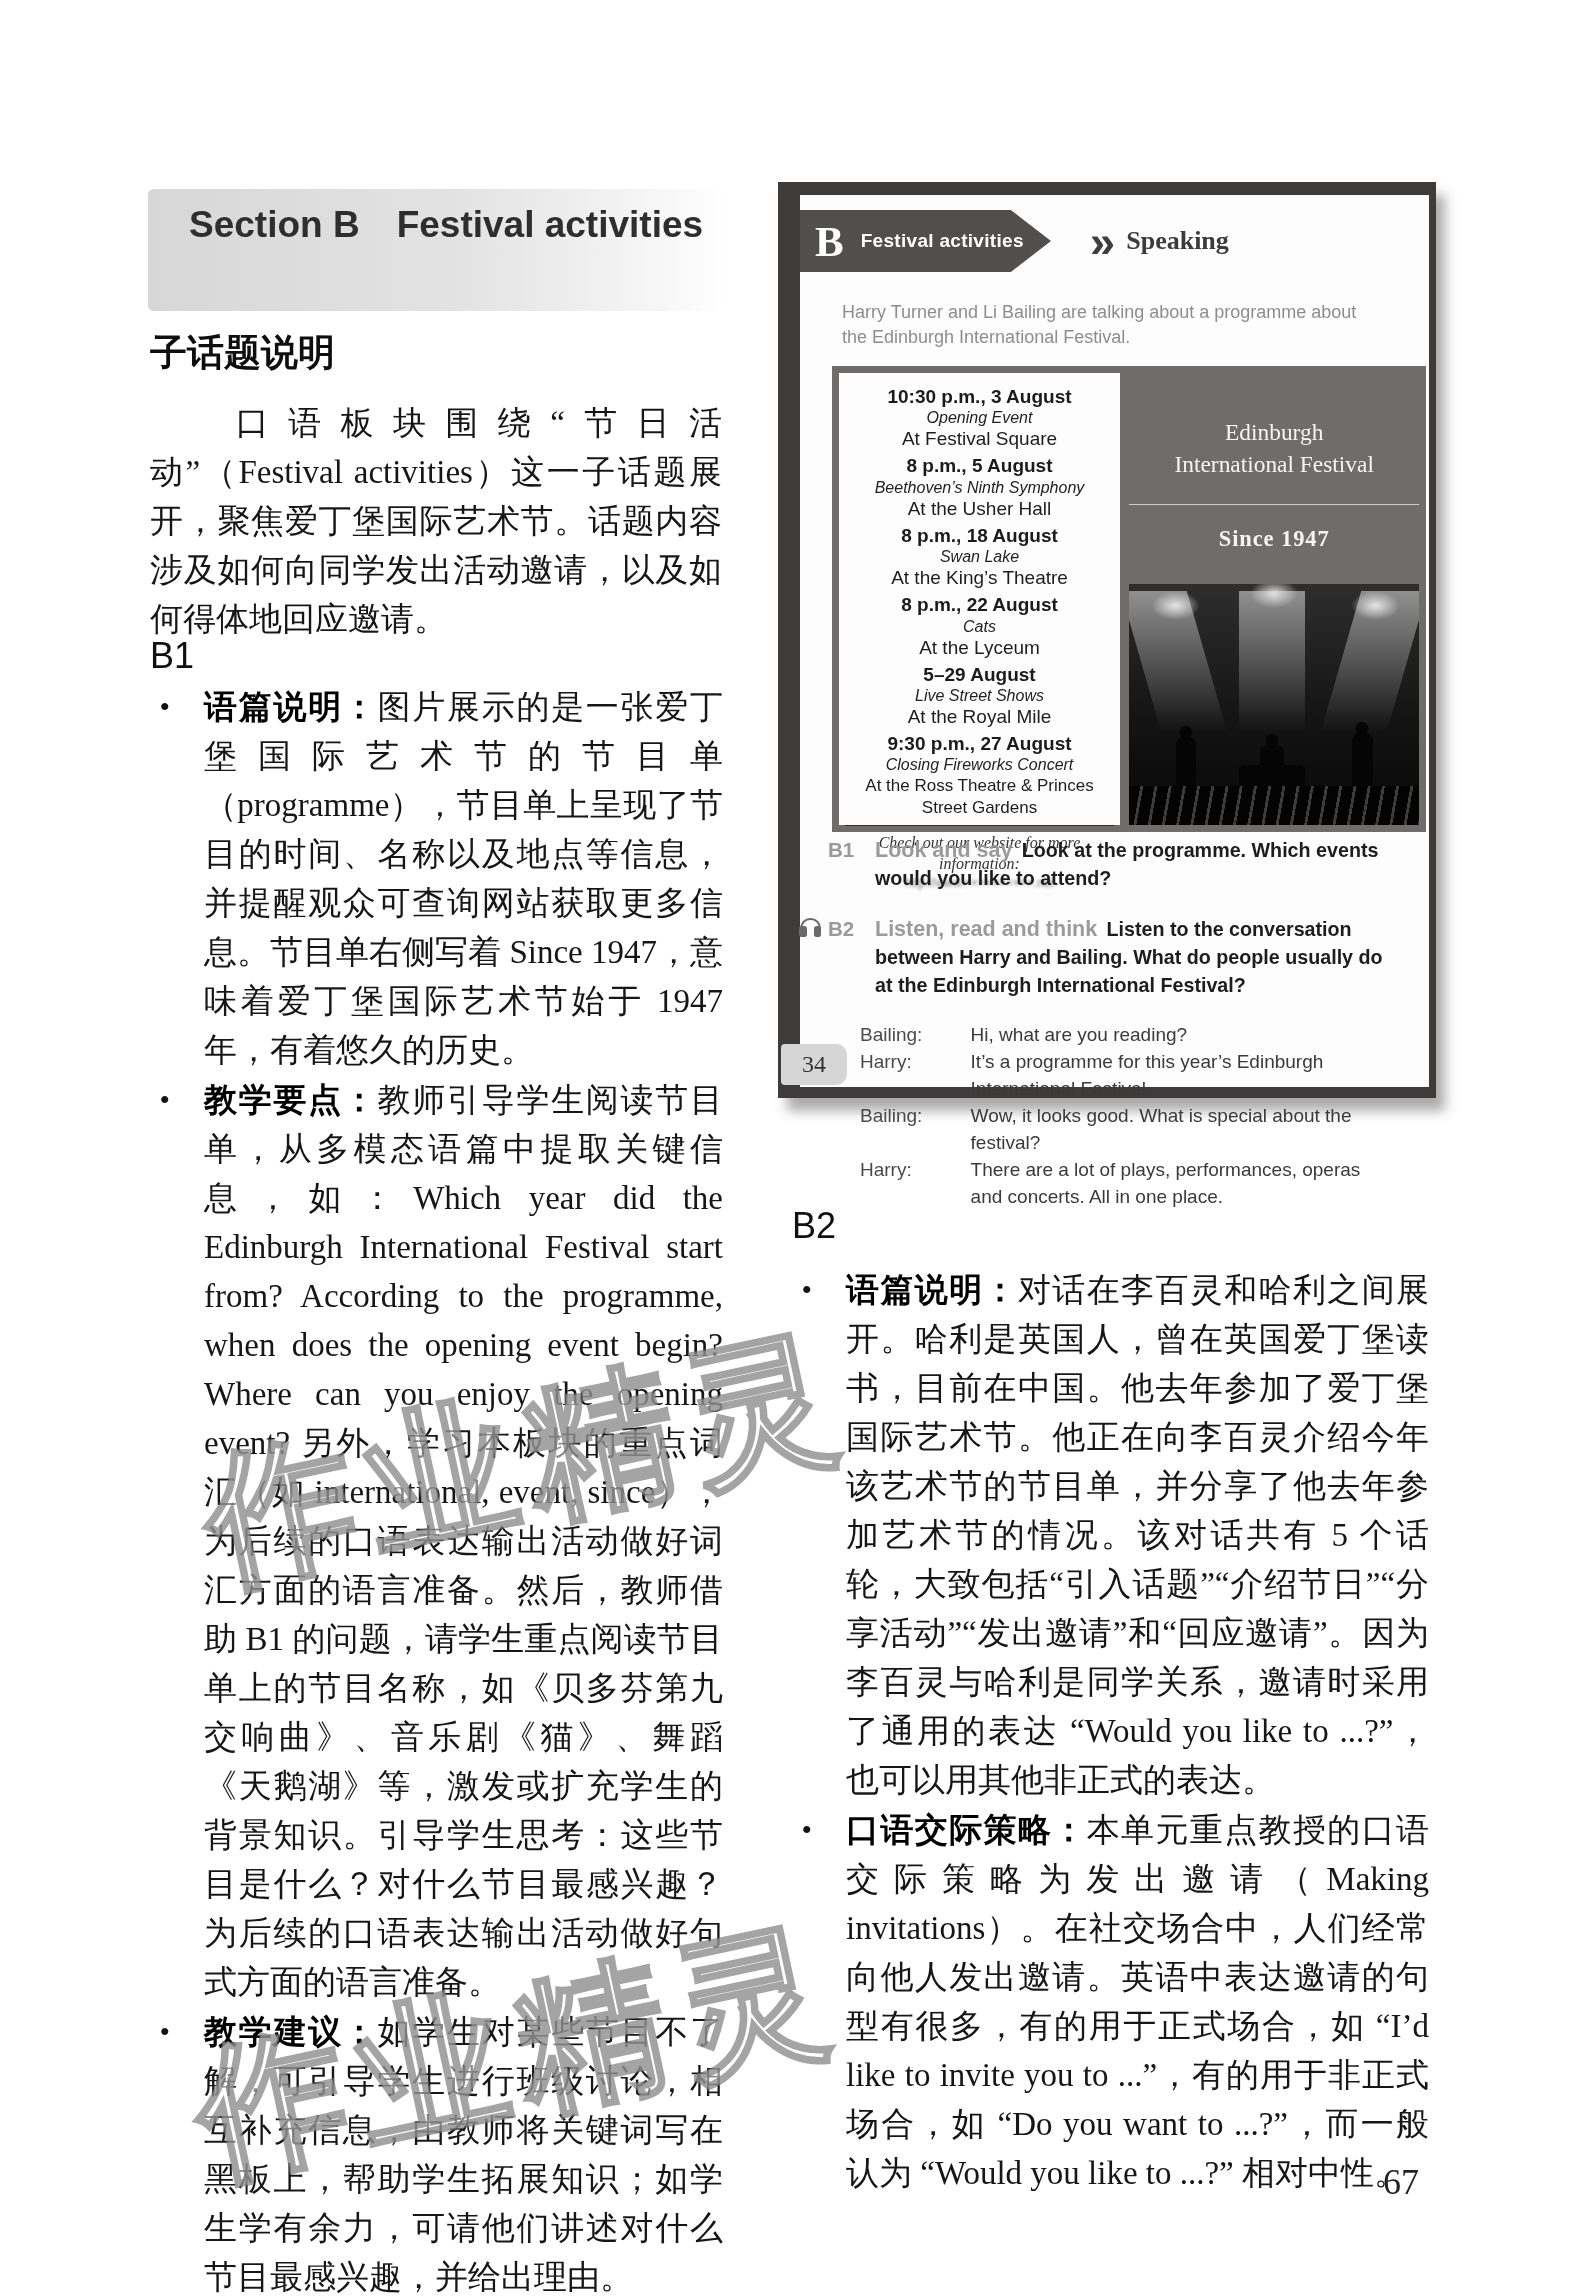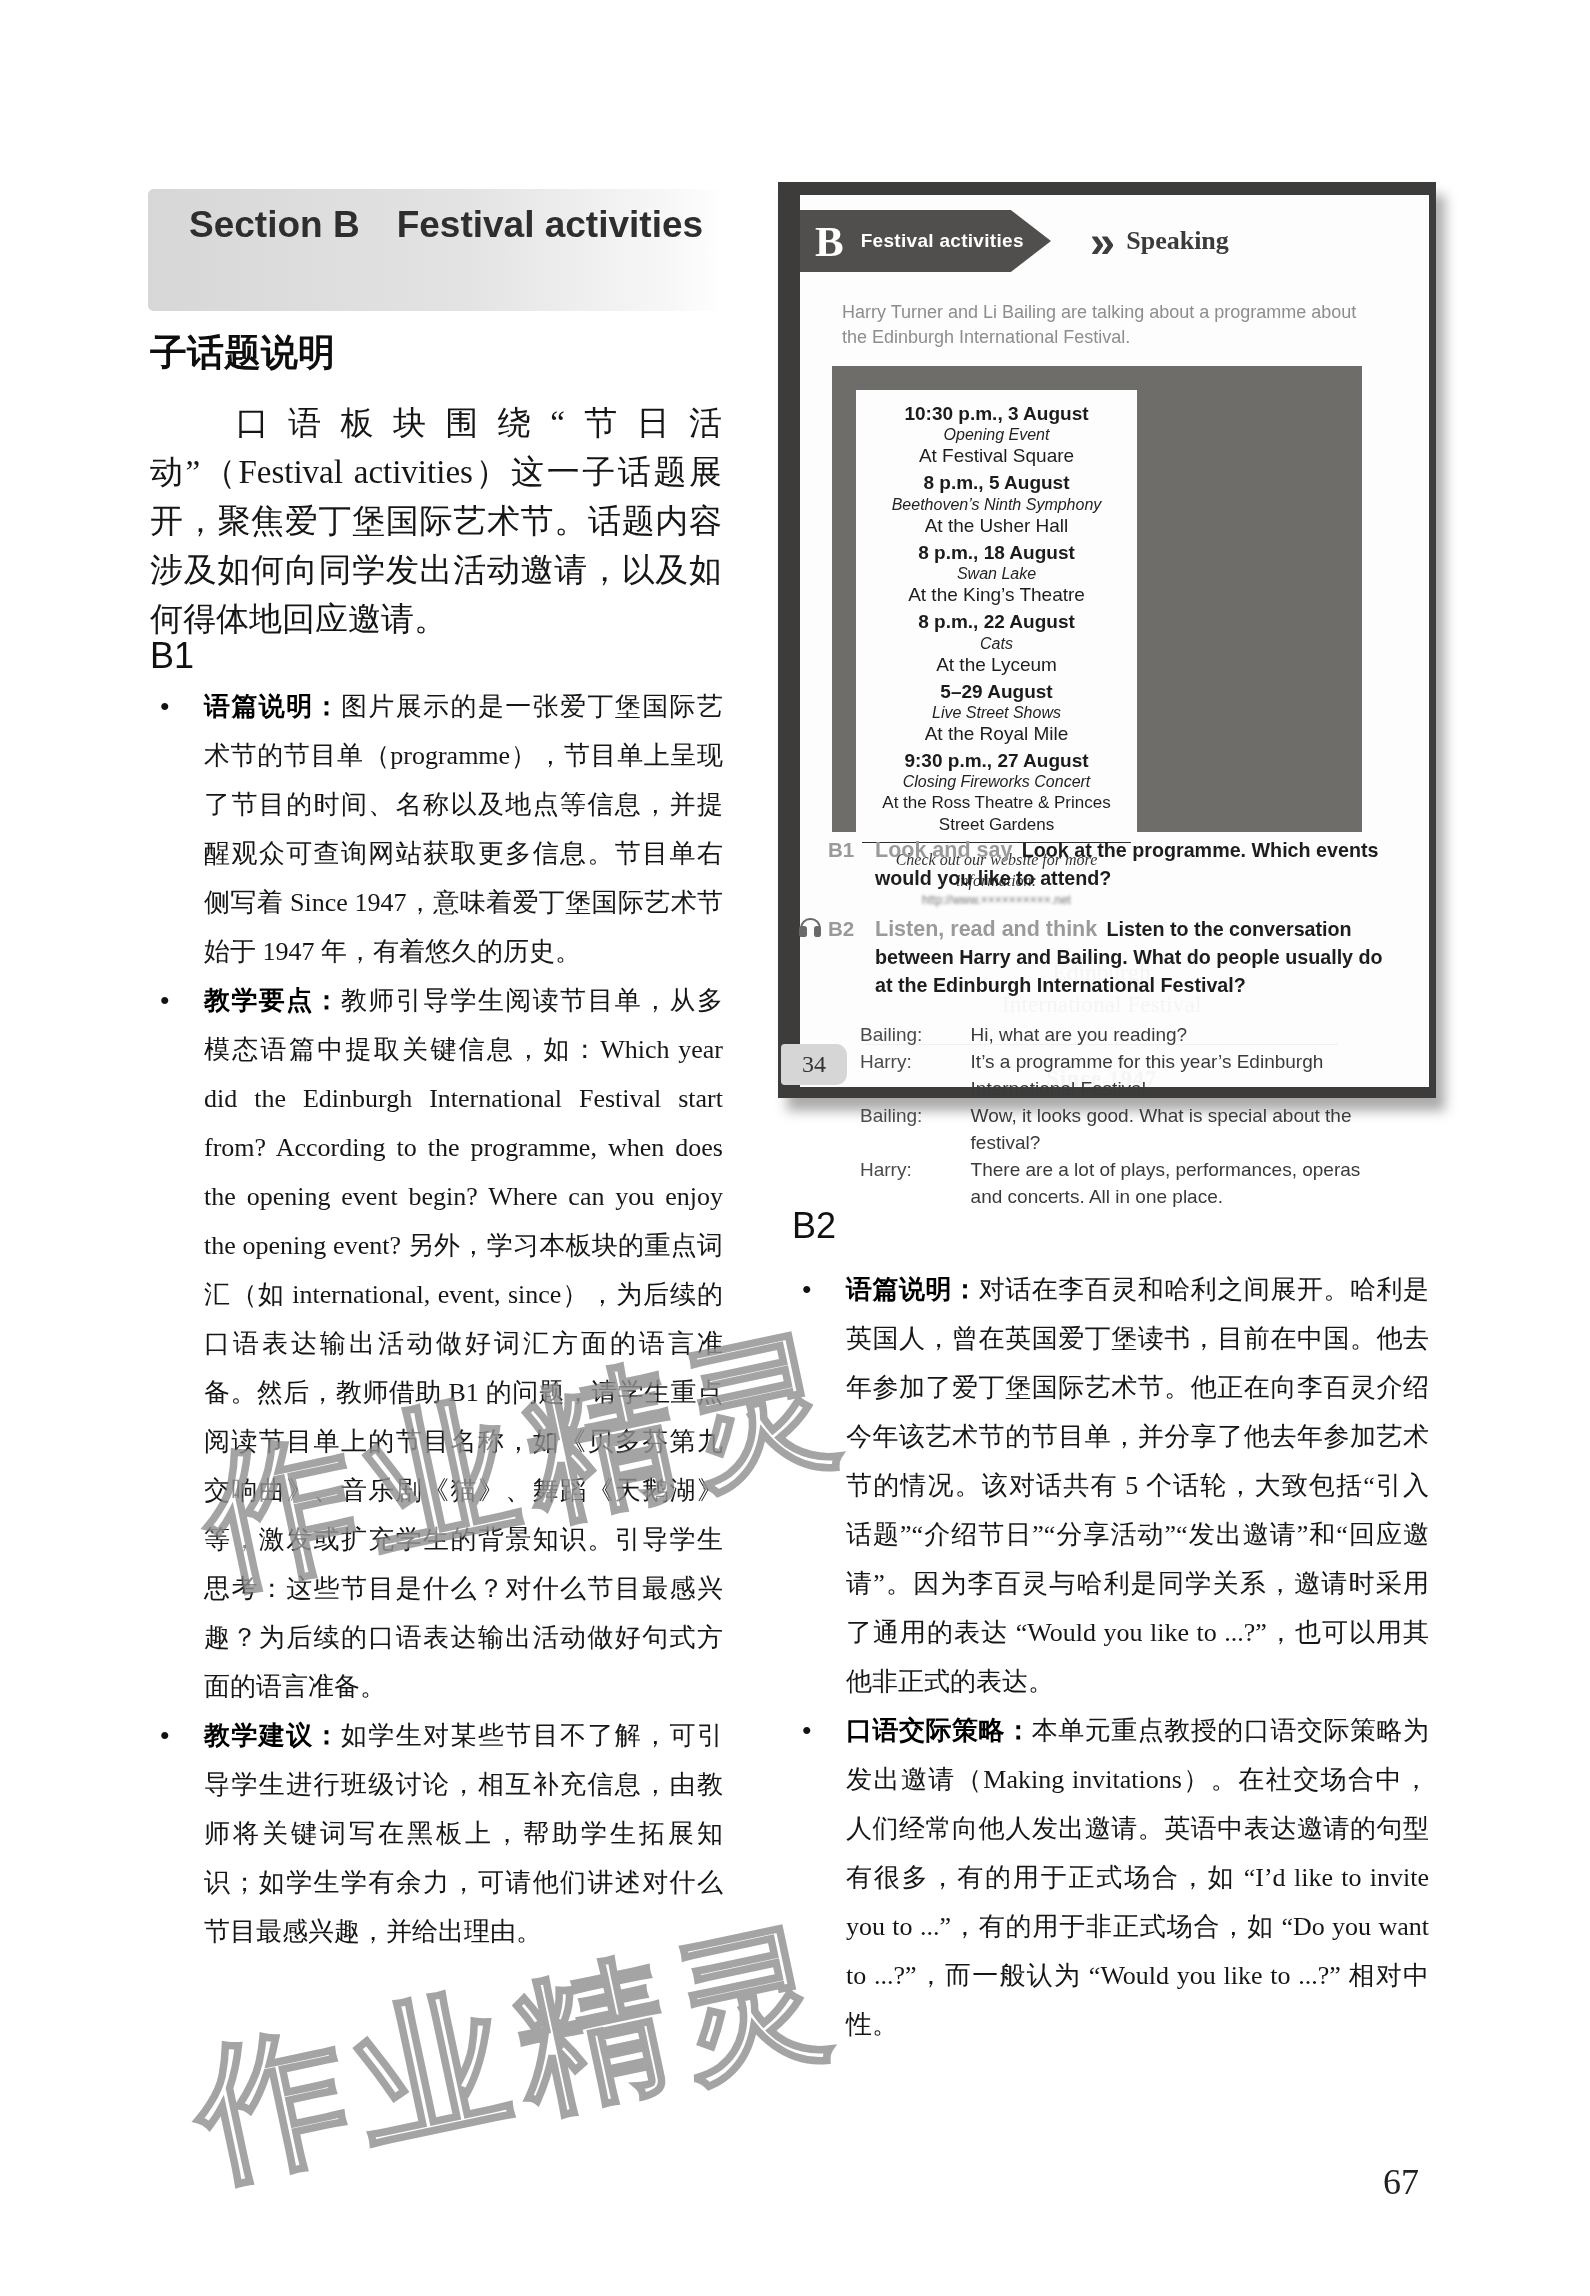--- a/index.html
+++ b/index.html
@@ -23,41 +23,41 @@
   .subtopic-heading{position:absolute;left:150px;top:328px;
     font-family:"Liberation Sans",sans-serif;font-weight:700;font-size:37px;color:#0e0e0e;}
   .subtopic-body{position:absolute;left:150px;top:399px;width:572px;
     font-size:33px;line-height:49px;text-align:justify;text-indent:2.6em;}
   .col-heading{position:absolute;font-family:"Liberation Sans",sans-serif;font-weight:500;font-size:36px;color:#111;}
   #b1-heading{left:150px;top:635px;}
   #b2-heading{left:792px;top:1205px;}
   .bullets{position:absolute;}
   #b1-bullets{left:150px;top:682px;width:573px;}
   #b2-bullets{left:792px;top:1265px;width:637px;}
-  .bullet{position:relative;padding-left:54px;font-size:26px;line-height:49px;text-align:justify;}
+  .bullet{position:relative;padding-left:54px;font-size:33px;line-height:49px;text-align:justify;}
   .bullet::before{content:"•";position:absolute;left:9.4px;top:0;font-size:30px;color:#111;}
   .bullet .lead{font-family:"Liberation Sans",sans-serif;font-weight:700;color:#000;}
 
   
   .textbook{position:absolute;left:778px;top:182px;width:658px;height:916px;background:#fdfdfd;
     border:solid #3d3c3a;border-width:13px 7.5px 11.2px 22.5px;
     box-shadow:9.4px 13px 11.2px rgba(70,70,70,.45);}
   .tb-inner{position:relative;width:100%;height:100%;font-family:"Liberation Sans",sans-serif;}
   .tb-banner{position:absolute;top:15px;left:0;height:62px;display:flex;align-items:center;}
   .tb-arrow{width:251px;height:62px;background:var(--banner);
     clip-path:polygon(0 0,84% 0,100% 50%,84% 100%,0 100%);
     display:flex;align-items:center;flex:none;}
   .tb-letter{font-family:"Liberation Serif",serif;font-weight:700;font-size:43px;color:#fff;margin-left:15px;}
   .tb-banner-title{font-weight:700;font-size:19px;color:#fff;margin-left:17px;letter-spacing:0.3px;}
   .tb-chevrons{font-weight:700;font-size:45px;color:#3e3e3e;margin-left:39px;line-height:1;}
   .tb-speaking{font-family:"Liberation Serif",serif;font-weight:700;font-size:26px;color:#3b3b3b;margin-left:11.2px;}
   .tb-intro{position:absolute;top:105px;left:42px;width:543px;font-size:18px;line-height:25px;color:#8d8d8d;}
 
-  .poster{position:absolute;top:171px;left:32px;width:530px;height:466px;background:var(--poster-bg);
-    display:flex;padding:24px;flex-direction:column;}
+  .poster{position:absolute;top:171px;left:32px;width:594px;height:466px;background:var(--poster-bg);
+    display:flex;padding:7px;}
   .prog-card{width:281px;flex:none;background:#fdfdfd;padding:7.5px 5.6px 5.6px;text-align:center;color:#1b1b1b;}
   .ev{margin-top:5.6px;}
   .ev-time{font-weight:700;font-size:19px;line-height:21.5px;}
   .ev-name{font-style:italic;font-size:16px;line-height:19px;margin-top:0.9px;color:#222;}
   .ev-venue{font-size:19px;line-height:21.5px;margin-top:0.9px;color:#1d1d1d;}
   .ev.last .ev-venue{font-size:17px;border-bottom:1.9px solid #2c2c2c;padding-bottom:6.6px;}
   .card-note{font-family:"Liberation Serif",serif;font-style:italic;font-size:16px;line-height:20.6px;margin-top:7.5px;color:#333;}
   .card-url{font-size:12px;color:#777;filter:blur(1.5px);margin-top:1.9px;}
   .poster-right{flex:1;margin-left:9.4px;display:flex;flex-direction:column;color:#f5f5f5;}
   .poster-title{margin-top:43px;text-align:center;font-family:"Liberation Serif",serif;font-size:23.4px;line-height:32px;}

